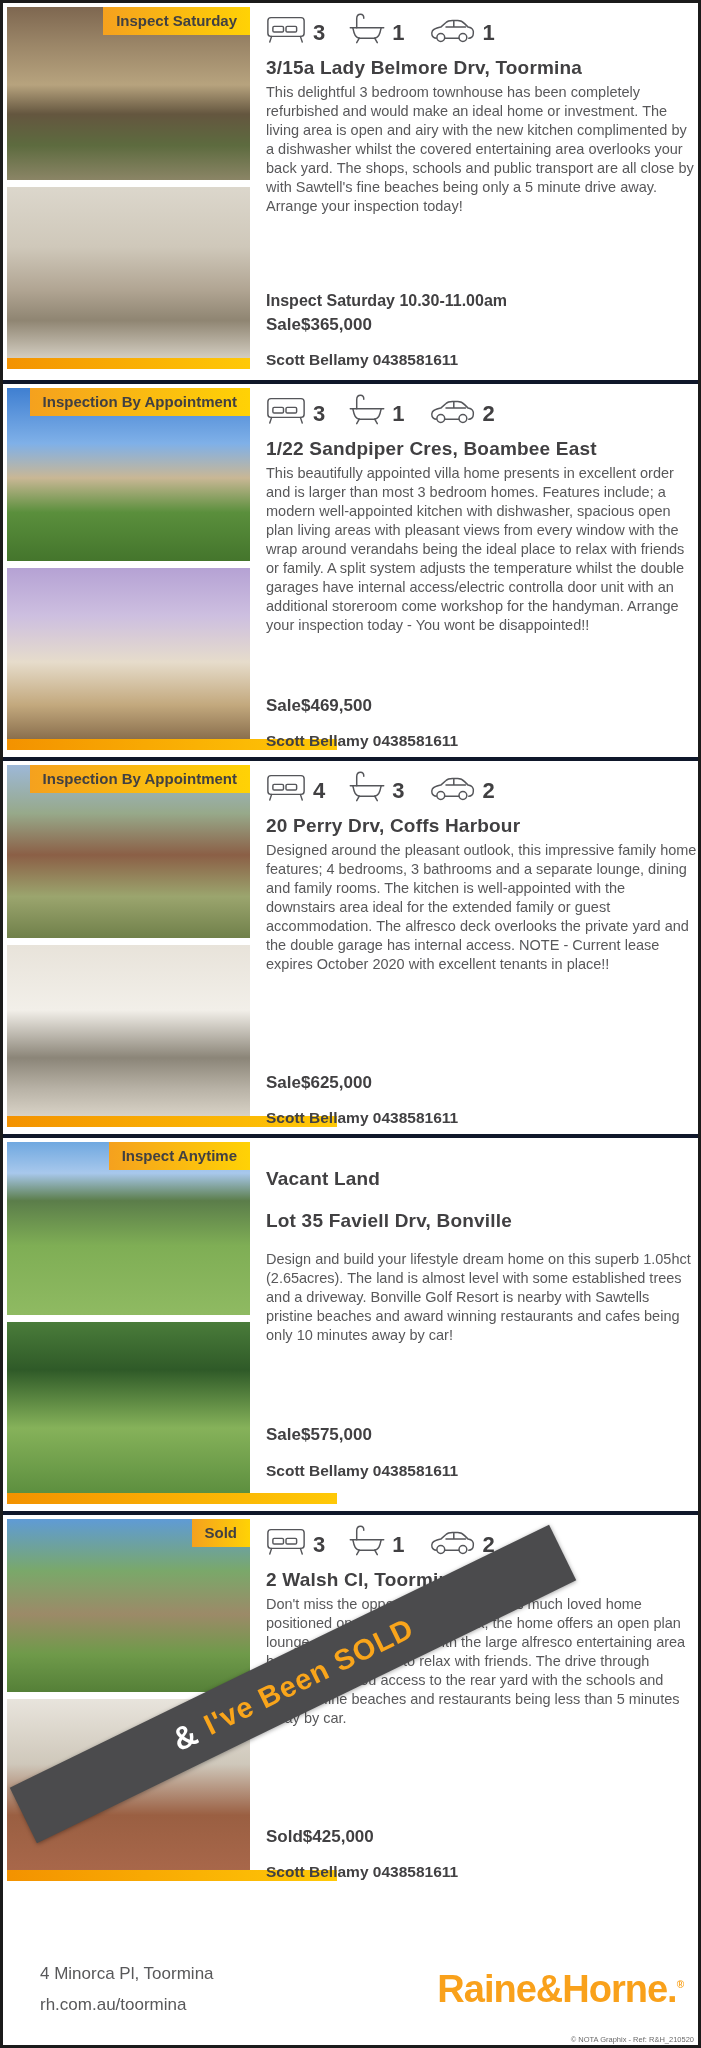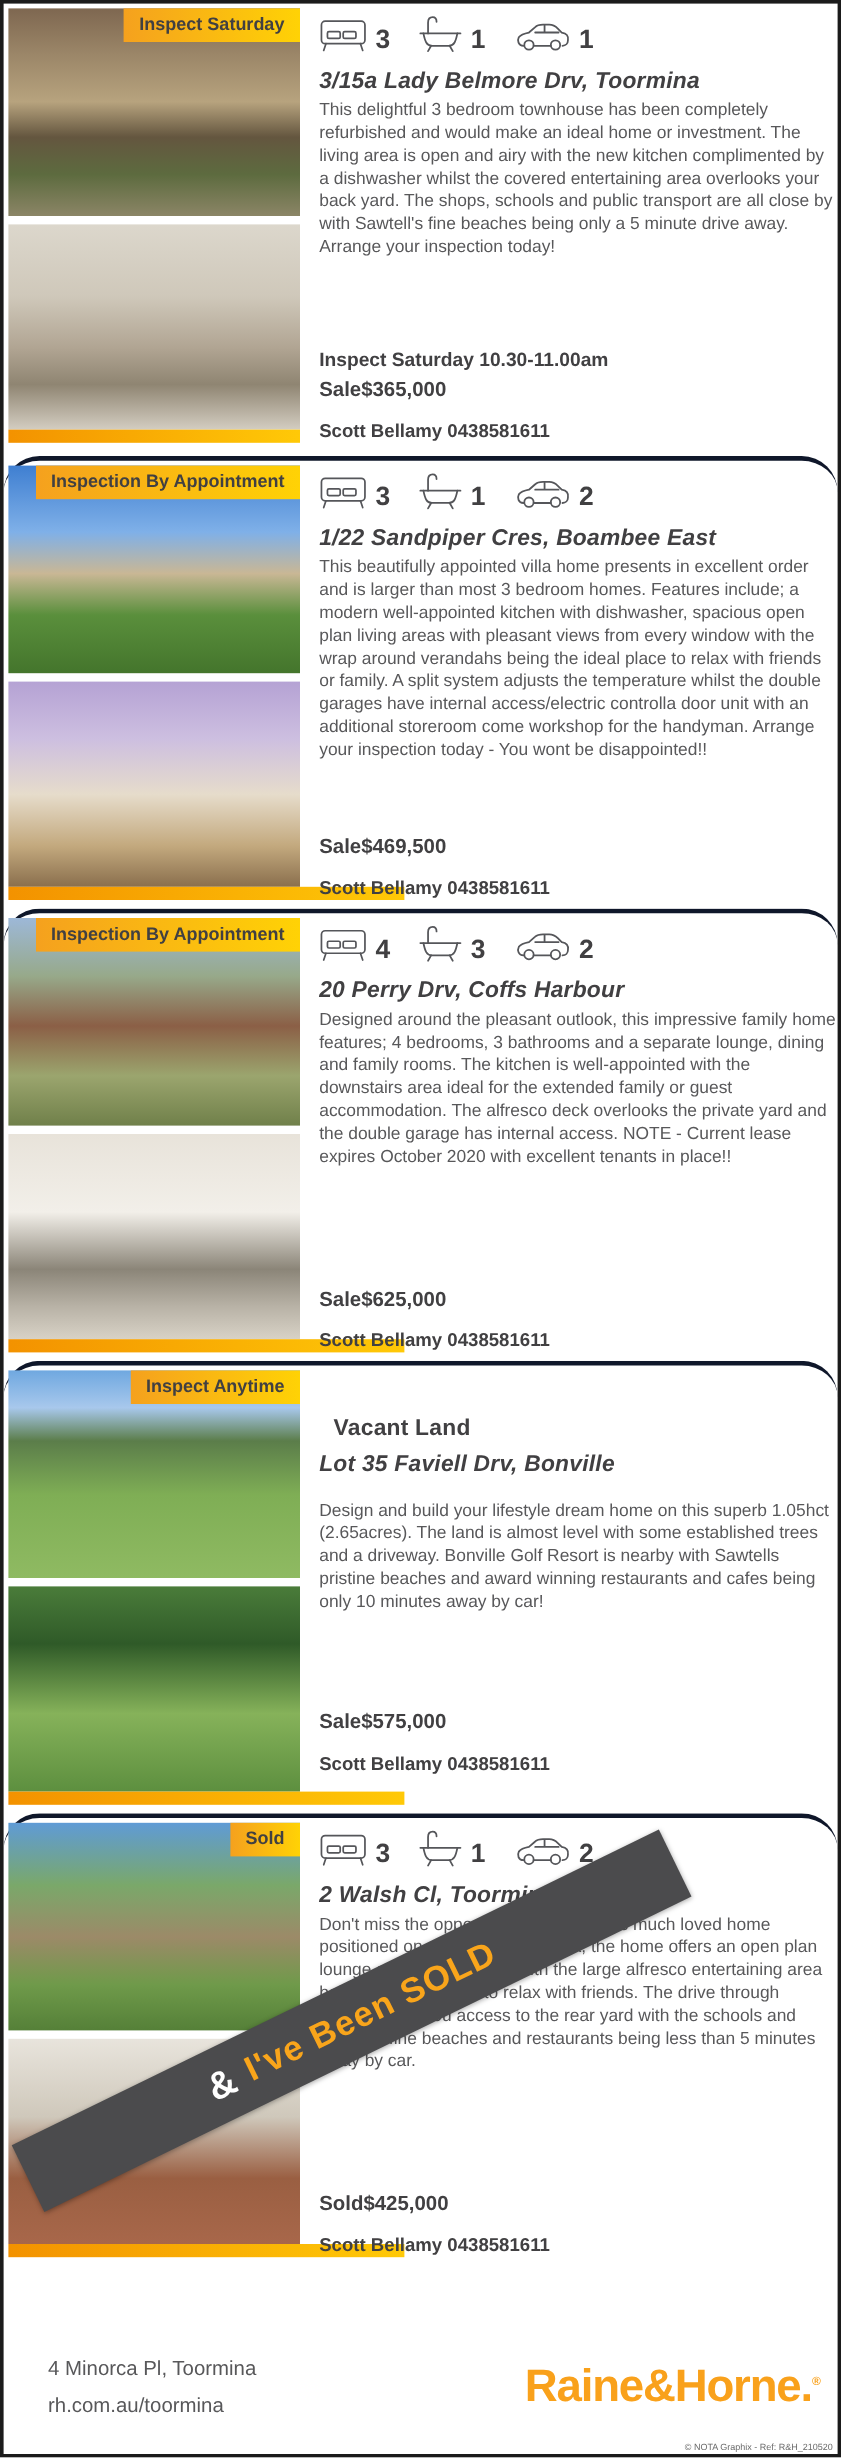--- a/index.html
+++ b/index.html
@@ -1,19 +1,19 @@
 <!DOCTYPE html>
 <html><head>
 <meta charset="utf-8">
 <style>
   html,body{margin:0;padding:0;background:#ffffff;}
   .page{position:relative;width:701px;height:2048px;box-sizing:border-box;
         border:3px solid #1b1b1b;background:#fff;overflow:hidden;
         font-family:"Liberation Sans",sans-serif;}
-  .listing{position:relative;height:377px;box-sizing:border-box;border-radius:30px;}
+  .listing{position:relative;height:377px;box-sizing:border-box;}
   .listing.divided{border-top:4px solid #0f172a;}
 
   
   .photos{position:absolute;left:4px;top:4px;width:243px;height:364px;}
   .photo{position:absolute;left:0;width:243px;height:173px;}
   .photo.p2{top:180px;height:171px;}
   .accent-bar{position:absolute;left:0;top:351px;width:330px;height:11px;
               background:linear-gradient(90deg,#f39200,#ffc907);}
   .accent-bar.short{width:243px;}
   .banner{position:absolute;top:0;right:0;height:28px;line-height:28px;padding:0 13px;
@@ -31,22 +31,22 @@
   .g4b{background:linear-gradient(180deg,#4a7c3a 0%,#2f5a28 28%,#86b25a 62%,#5d8f3f 100%);}
   .g5a{background:linear-gradient(180deg,#5f9bd6 0%,#7aa86a 30%,#9c8a68 55%,#6f9a4a 78%,#558038 100%);}
   .g5b{background:linear-gradient(180deg,#e8e4dc 0%,#cfc8bb 38%,#9a5f42 68%,#a8674a 100%);}
 
   
   .info{position:absolute;left:263px;top:0;width:432px;height:100%;}
   .features{position:absolute;top:10px;left:0;display:flex;align-items:flex-end;color:#414042;}
   .feat{display:flex;align-items:flex-end;margin-right:24px;}
   .feat svg{stroke:#55565a;fill:none;stroke-width:2.3;stroke-linecap:round;stroke-linejoin:round;}
   .feat b{font-size:22px;line-height:1;margin-left:7px;font-weight:700;}
-  .pretitle{position:absolute;top:30px;left:0;margin:12px;font-size:19px;font-weight:700;color:#414042;letter-spacing:.2px;}
-  .title{position:absolute;top:54px;left:0;margin:0;font-size:19px;font-weight:700;color:#414042;letter-spacing:.2px;font-style:italic;}
+  .pretitle{position:absolute;top:30px;left:0;margin:0;font-size:19px;font-weight:700;color:#414042;letter-spacing:.2px;}
+  .title{position:absolute;top:54px;left:0;margin:0;font-size:19px;font-weight:700;color:#414042;letter-spacing:.2px;}
   .l4 .title{top:72px;}
   .desc{position:absolute;top:80px;left:0;margin:0;width:432px;font-size:14.5px;line-height:19px;color:#58585a;}
   .l4 .desc{top:112px;}
   .inspect{position:absolute;top:289px;left:0;font-size:16px;font-weight:700;color:#414042;}
   .saleline{position:absolute;top:312px;left:0;display:flex;font-size:17px;font-weight:700;color:#414042;}
   .l4 .saleline{top:287px;}
   .agent{position:absolute;top:348px;left:0;font-size:15.5px;font-weight:700;color:#414042;}
   .l4 .agent{top:324px;}
 
   

